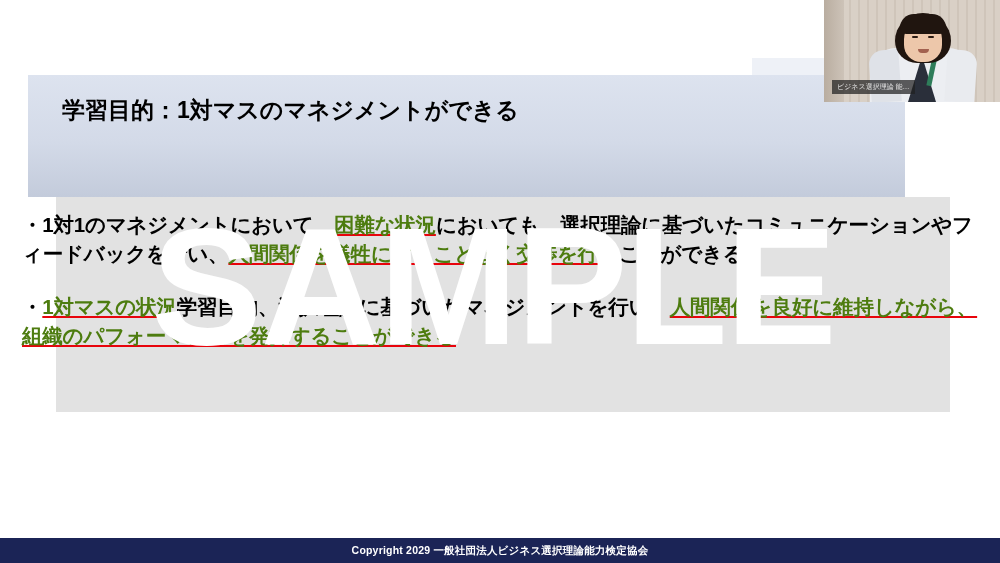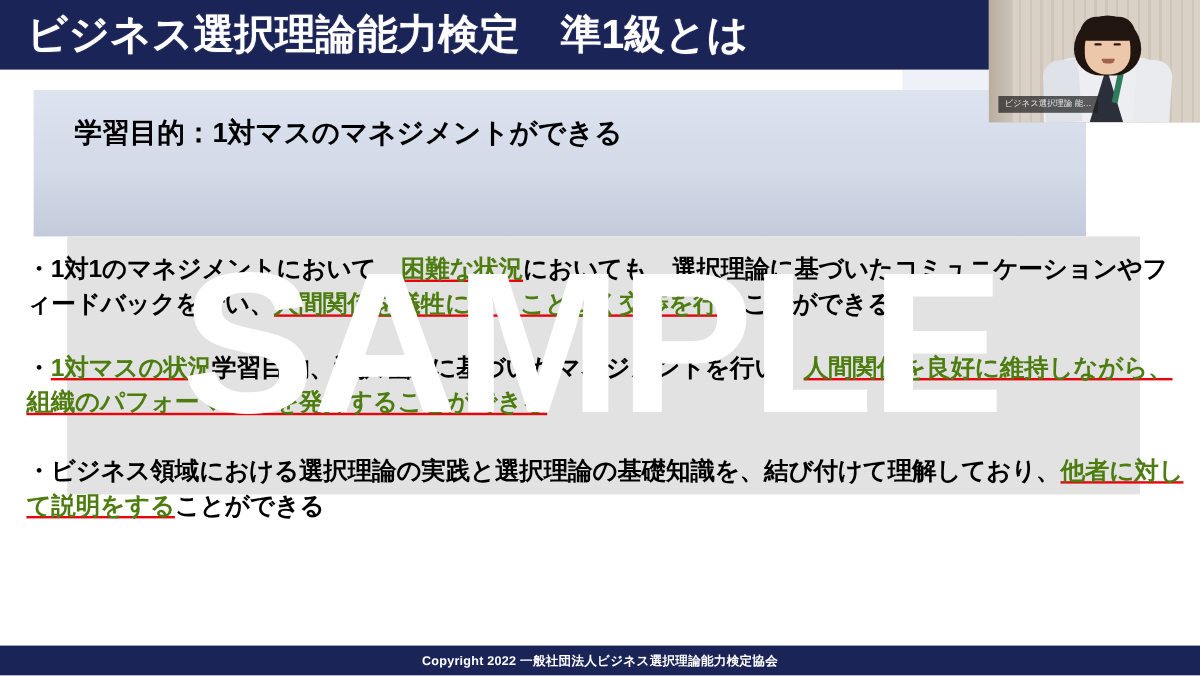--- a/index.html
+++ b/index.html
@@ -247,44 +247,38 @@
   }
 </style>
 </head>
 <body>
 
 <div id="slide">
 
   <div class="left-light-col"></div>
   <div class="blue-strip"></div>
 
-  <div class="title-bar">
-    <div class="title-text">ビジネス選択理論能力検定　準1級とは</div>
-  </div>
 
   <div class="objective-box">
     <div class="objective-line l1">学習目的：1対マスのマネジメントができる</div>
   </div>
 
   <div class="body-panel"></div>
 
   <div class="body-text">
 
 
     <div class="para p1">
       <span>・1対1のマネジメントにおいて、</span><span class="red">困難な状況</span><span>においても、選択理論に基づいたコミュニケーションやフィードバックを行い、</span><span class="red">人間関係を犠牲にすることなく交渉を行う</span><span>ことができる</span>
     </div>
 
     <div class="para p2">
       <span>・</span><span class="red">1対マスの状況</span><span>学習目的、選択理論に基づいたマネジメントを行い、</span><span class="red">人間関係を良好に維持しながら、組織のパフォーマンスを発揮することができる</span>
     </div>
 
-    <div class="para p3">
-      <span>・ビジネス領域における選択理論の実践と選択理論の基礎知識を、結び付けて理解しており、</span><span class="red">他者に対して説明をする</span><span>ことができる</span>
-    </div>
 
   </div>
 
   <div class="watermark">SAMPLE</div>
 
   <div class="video-tile">
     <div class="v-wall"></div>
     <div class="v-wall-dark"></div>
     <div class="v-body"></div>
     <div class="v-jacket-l"></div>
@@ -295,16 +289,16 @@
     <div class="v-hair-back"></div>
     <div class="v-face"></div>
     <div class="v-bangs"></div>
     <div class="v-eye l"></div>
     <div class="v-eye r"></div>
     <div class="v-mouth"></div>
     <div class="v-label">ビジネス選択理論 能…</div>
   </div>
 
   <div class="footer-bar">
-    <div class="footer-text">Copyright 2022 一般社団法人ビジネス選択理論能力検定協会</div>
+    <div class="footer-text">Copyright 2029 一般社団法人ビジネス選択理論能力検定協会</div>
   </div>
 
 </div>
 
 </body></html>

